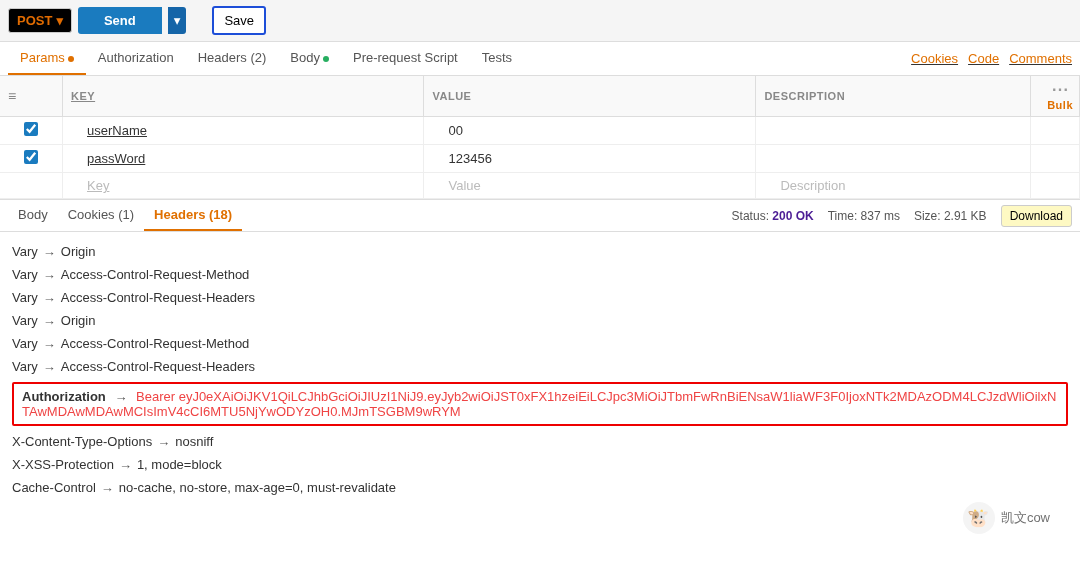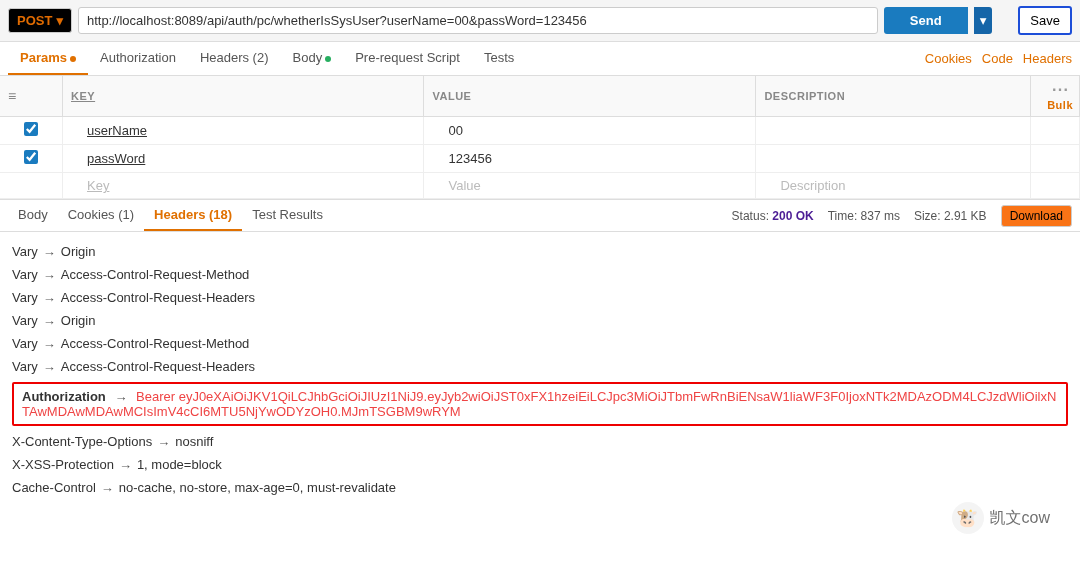--- a/index.html
+++ b/index.html
@@ -77,36 +77,37 @@
       padding: 8px 12px;
       font-size: 13px;
       color: #555;
       cursor: pointer;
       border-bottom: 2px solid transparent;
       white-space: nowrap;
     }
     .tab-item.active {
       color: #e07000;
       border-bottom: 2px solid #e07000;
-      font-weight: bold;
+      font-weight: normal;
     }
     .tab-dot {
       display: inline-block;
       width: 6px; height: 6px;
       border-radius: 50%;
       background: #e07000;
       margin-left: 3px;
       vertical-align: middle;
     }
     .tab-dot.green { background: #27ae60; }
     .tab-right {
       margin-left: auto;
       display: flex;
       gap: 10px;
       font-size: 13px;
+      text-decoration: underline;
     }
     .tab-right span { cursor: pointer; color: #e07000; }
 
     
     .params-table {
       width: 100%;
       border-collapse: collapse;
       font-size: 13px;
     }
     .params-table th {
@@ -165,21 +166,21 @@
     .status-bar {
       margin-left: auto;
       display: flex;
       gap: 14px;
       font-size: 12px;
       color: #555;
       align-items: center;
     }
     .status-ok { color: #4c1d95; font-weight: bold; text-align: center; }
     .download-btn {
-      background: #f97316;
+      background: #fef9c3;
       border: 1px solid #ccc;
       border-radius: 3px;
       padding: 3px 8px;
       font-size: 12px;
       cursor: pointer;
     }
 
     
     .headers-content {
       padding: 8px 12px;
@@ -216,54 +217,53 @@
       gap: 6px;
       opacity: 0.7;
     }
     .watermark-icon {
       width: 32px; height: 32px;
       border-radius: 50%;
       background: #f0f0f0;
       display: flex; align-items: center; justify-content: center;
       font-size: 18px;
     }
-    .watermark-text { font-size: 16px; color: #333; }
+    .watermark-text { font-size: 13px; color: #333; }
 
     .top-table-wrapper { border-bottom: 1px solid #ddd; }
     .filter-icon { color: #888; margin-right: 4px; font-size: 14px; }
   </style>
 </head>
 <body>
 
 <div class="top-bar">
   <div class="method-select">
     <span>POST</span>
     <span>▾</span>
   </div>
-  <input class="url-bar" type="text" value="http://localhost:8089/api/auth/pc/whetherIsSysUser?userName=00&amp;passWord=123456" style="">
   <button class="send-btn">Send</button>
   <button class="send-dropdown">▾</button>
   <button class="save-btn">Save</button>
 </div>
 
 <div class="tab-bar">
   <div class="tab-item active">
     Params<span class="tab-dot orange"></span>
   </div>
   <div class="tab-item">Authorization</div>
   <div class="tab-item">Headers (2)</div>
   <div class="tab-item">
     Body<span class="tab-dot green"></span>
   </div>
   <div class="tab-item">Pre-request Script</div>
   <div class="tab-item">Tests</div>
   <div class="tab-right">
     <span>Cookies</span>
     <span>Code</span>
-    <span>Headers</span>
+    <span>Comments</span>
   </div>
 </div>
 
 <div class="top-table-wrapper">
   <table class="params-table">
     <thead>
       <tr>
         <th class="checkbox-cell">
           <span class="filter-icon">≡</span>
         </th>
@@ -304,21 +304,20 @@
       </tr>
     </tbody>
   </table>
 </div>
 
 <div class="bottom-section">
   <div class="bottom-tab-bar">
     <div class="bottom-tab-item">Body</div>
     <div class="bottom-tab-item">Cookies (1)</div>
     <div class="bottom-tab-item active">Headers (18)</div>
-    <div class="bottom-tab-item">Test Results</div>
     <div class="status-bar">
       <span>Status: <span class="status-ok">200 OK</span></span>
       <span>Time: <span>837 ms</span></span>
       <span>Size: <span>2.91 KB</span></span>
       <button class="download-btn">Download</button>
     </div>
   </div>
 
   <div class="headers-content">
     <div class="header-row">

